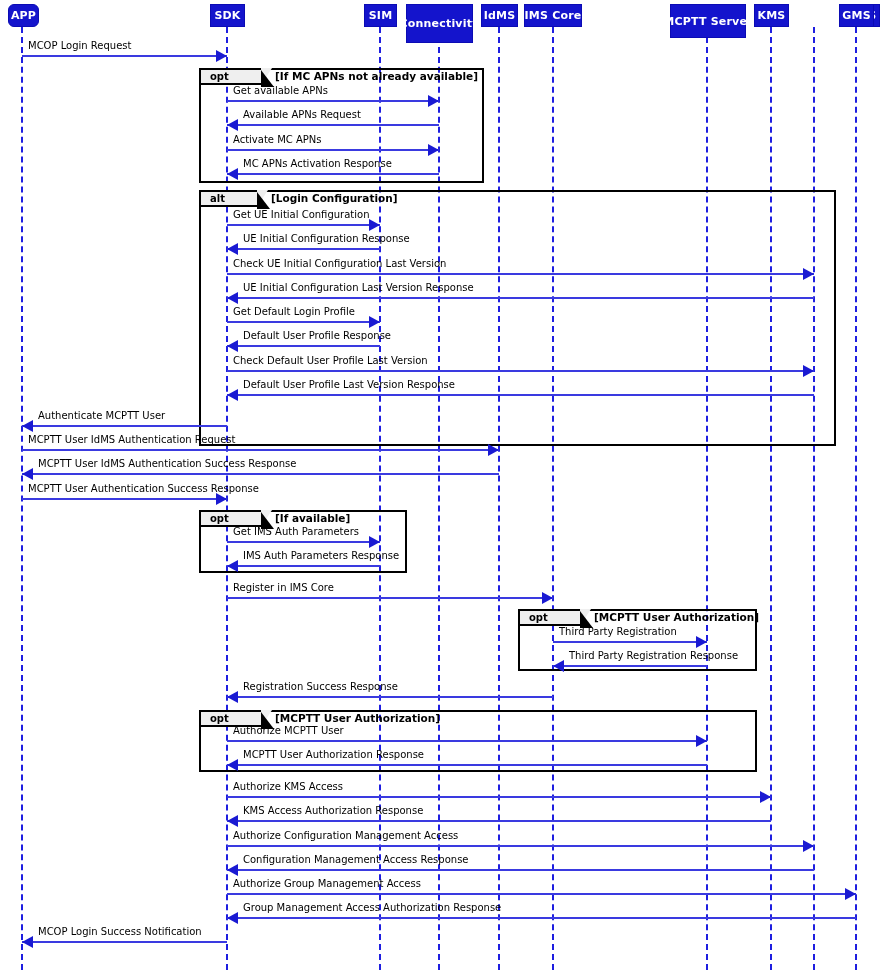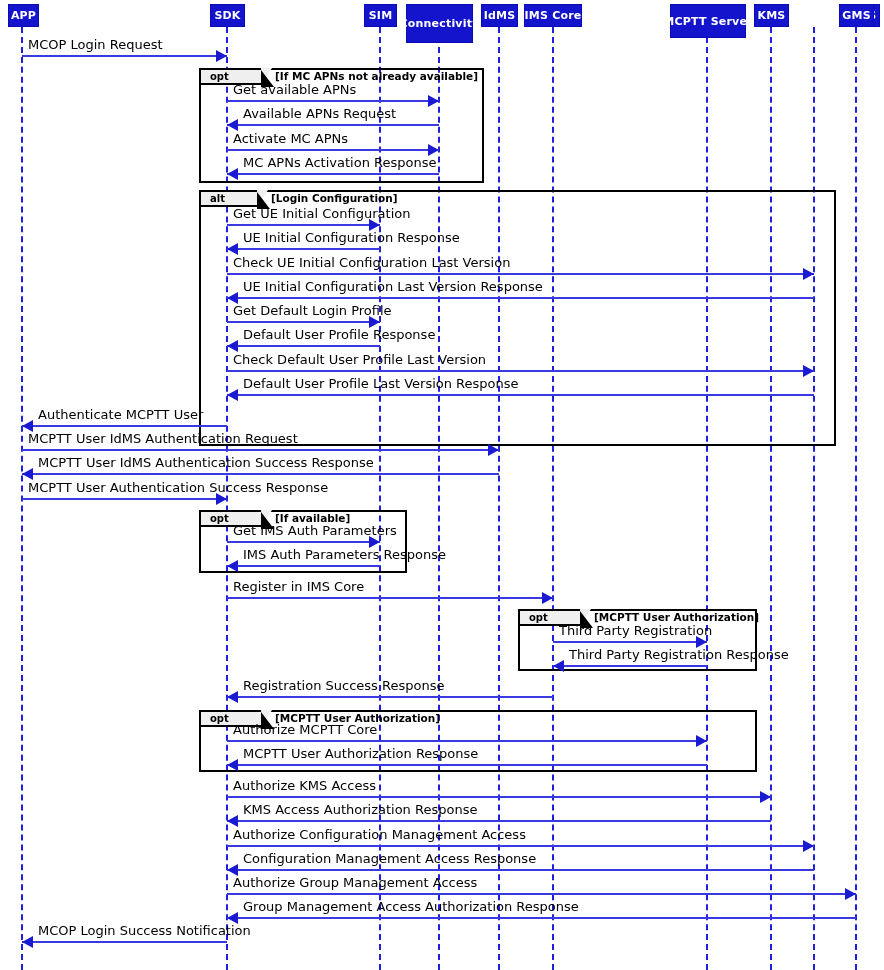--- a/index.html
+++ b/index.html
@@ -49,21 +49,21 @@
     top:-5px;
     width:0;height:0;
     border-top:6px solid transparent;
     border-bottom:6px solid transparent;
   }
   .msg.right .head{ border-left:11px solid #1a1ad2; }
   .msg.left  .head{ border-right:11px solid #1a1ad2; }
   .msg .label{
     position:absolute;
     bottom:4px;
-    font-size:13px;
+    font-size:10px;
     color:#000000;
     white-space:nowrap;
     line-height:1;
   }
   .msg.right .label{ left:6px; }
   .msg.left  .label{ left:16px; }
   
   .frag{
     position:absolute;
     border:2.5px solid #000000;
@@ -112,21 +112,21 @@
     white-space:nowrap;
     line-height:1;
   }
 </style>
 </head>
 <body>
 
 <div id="diagram">
   <div id="lifelines-layer">
       <div class="lifeline-line" style="left: 21px; top: 27px; height: 943px;"></div>
-      <div class="lifeline-head" style="left: 8px; top: 4px; width: 31px; height: 23px;">APP</div>
+      <div class="lifeline-head" style="left: 8px; top: 4px; width: 31px; height: 23px; border-radius: 6px;">APP</div>
       <div class="lifeline-line" style="left: 226px; top: 27px; height: 943px;"></div>
       <div class="lifeline-head" style="left: 210px; top: 4px; width: 35px; height: 23px;">SDK</div>
       <div class="lifeline-line" style="left: 379px; top: 27px; height: 943px;"></div>
       <div class="lifeline-head" style="left: 364px; top: 4px; width: 33px; height: 23px;">SIM</div>
       <div class="lifeline-line" style="left: 438px; top: 27px; height: 943px;"></div>
       <div class="lifeline-head" style="left: 406px; top: 4px; width: 67px; height: 39px;">Connectivity</div>
       <div class="lifeline-line" style="left: 498px; top: 27px; height: 943px;"></div>
       <div class="lifeline-head" style="left: 481px; top: 4px; width: 37px; height: 23px;">IdMS</div>
       <div class="lifeline-line" style="left: 552px; top: 27px; height: 943px;"></div>
       <div class="lifeline-head" style="left: 524px; top: 4px; width: 58px; height: 23px;">IMS Core</div>
@@ -278,21 +278,21 @@
         <div class="label">Third Party Registration Response</div>
       </div>
       <div class="msg left" style="left: 227px; top: 696px; width: 326px;">
         <div class="shaft" style="width: 326px;"></div>
         <div class="head" style="left: 0px;"></div>
         <div class="label">Registration Success Response</div>
       </div>
       <div class="msg right" style="left: 227px; top: 740px; width: 480px;">
         <div class="shaft" style="width: 480px;"></div>
         <div class="head" style="left: 469px;"></div>
-        <div class="label">Authorize MCPTT Core</div>
+        <div class="label">Authorize MCPTT User</div>
       </div>
       <div class="msg left" style="left: 227px; top: 764px; width: 480px;">
         <div class="shaft" style="width: 480px;"></div>
         <div class="head" style="left: 0px;"></div>
         <div class="label">MCPTT User Authorization Response</div>
       </div>
       <div class="msg right" style="left: 227px; top: 796px; width: 544px;">
         <div class="shaft" style="width: 544px;"></div>
         <div class="head" style="left: 533px;"></div>
         <div class="label">Authorize KMS Access</div>

